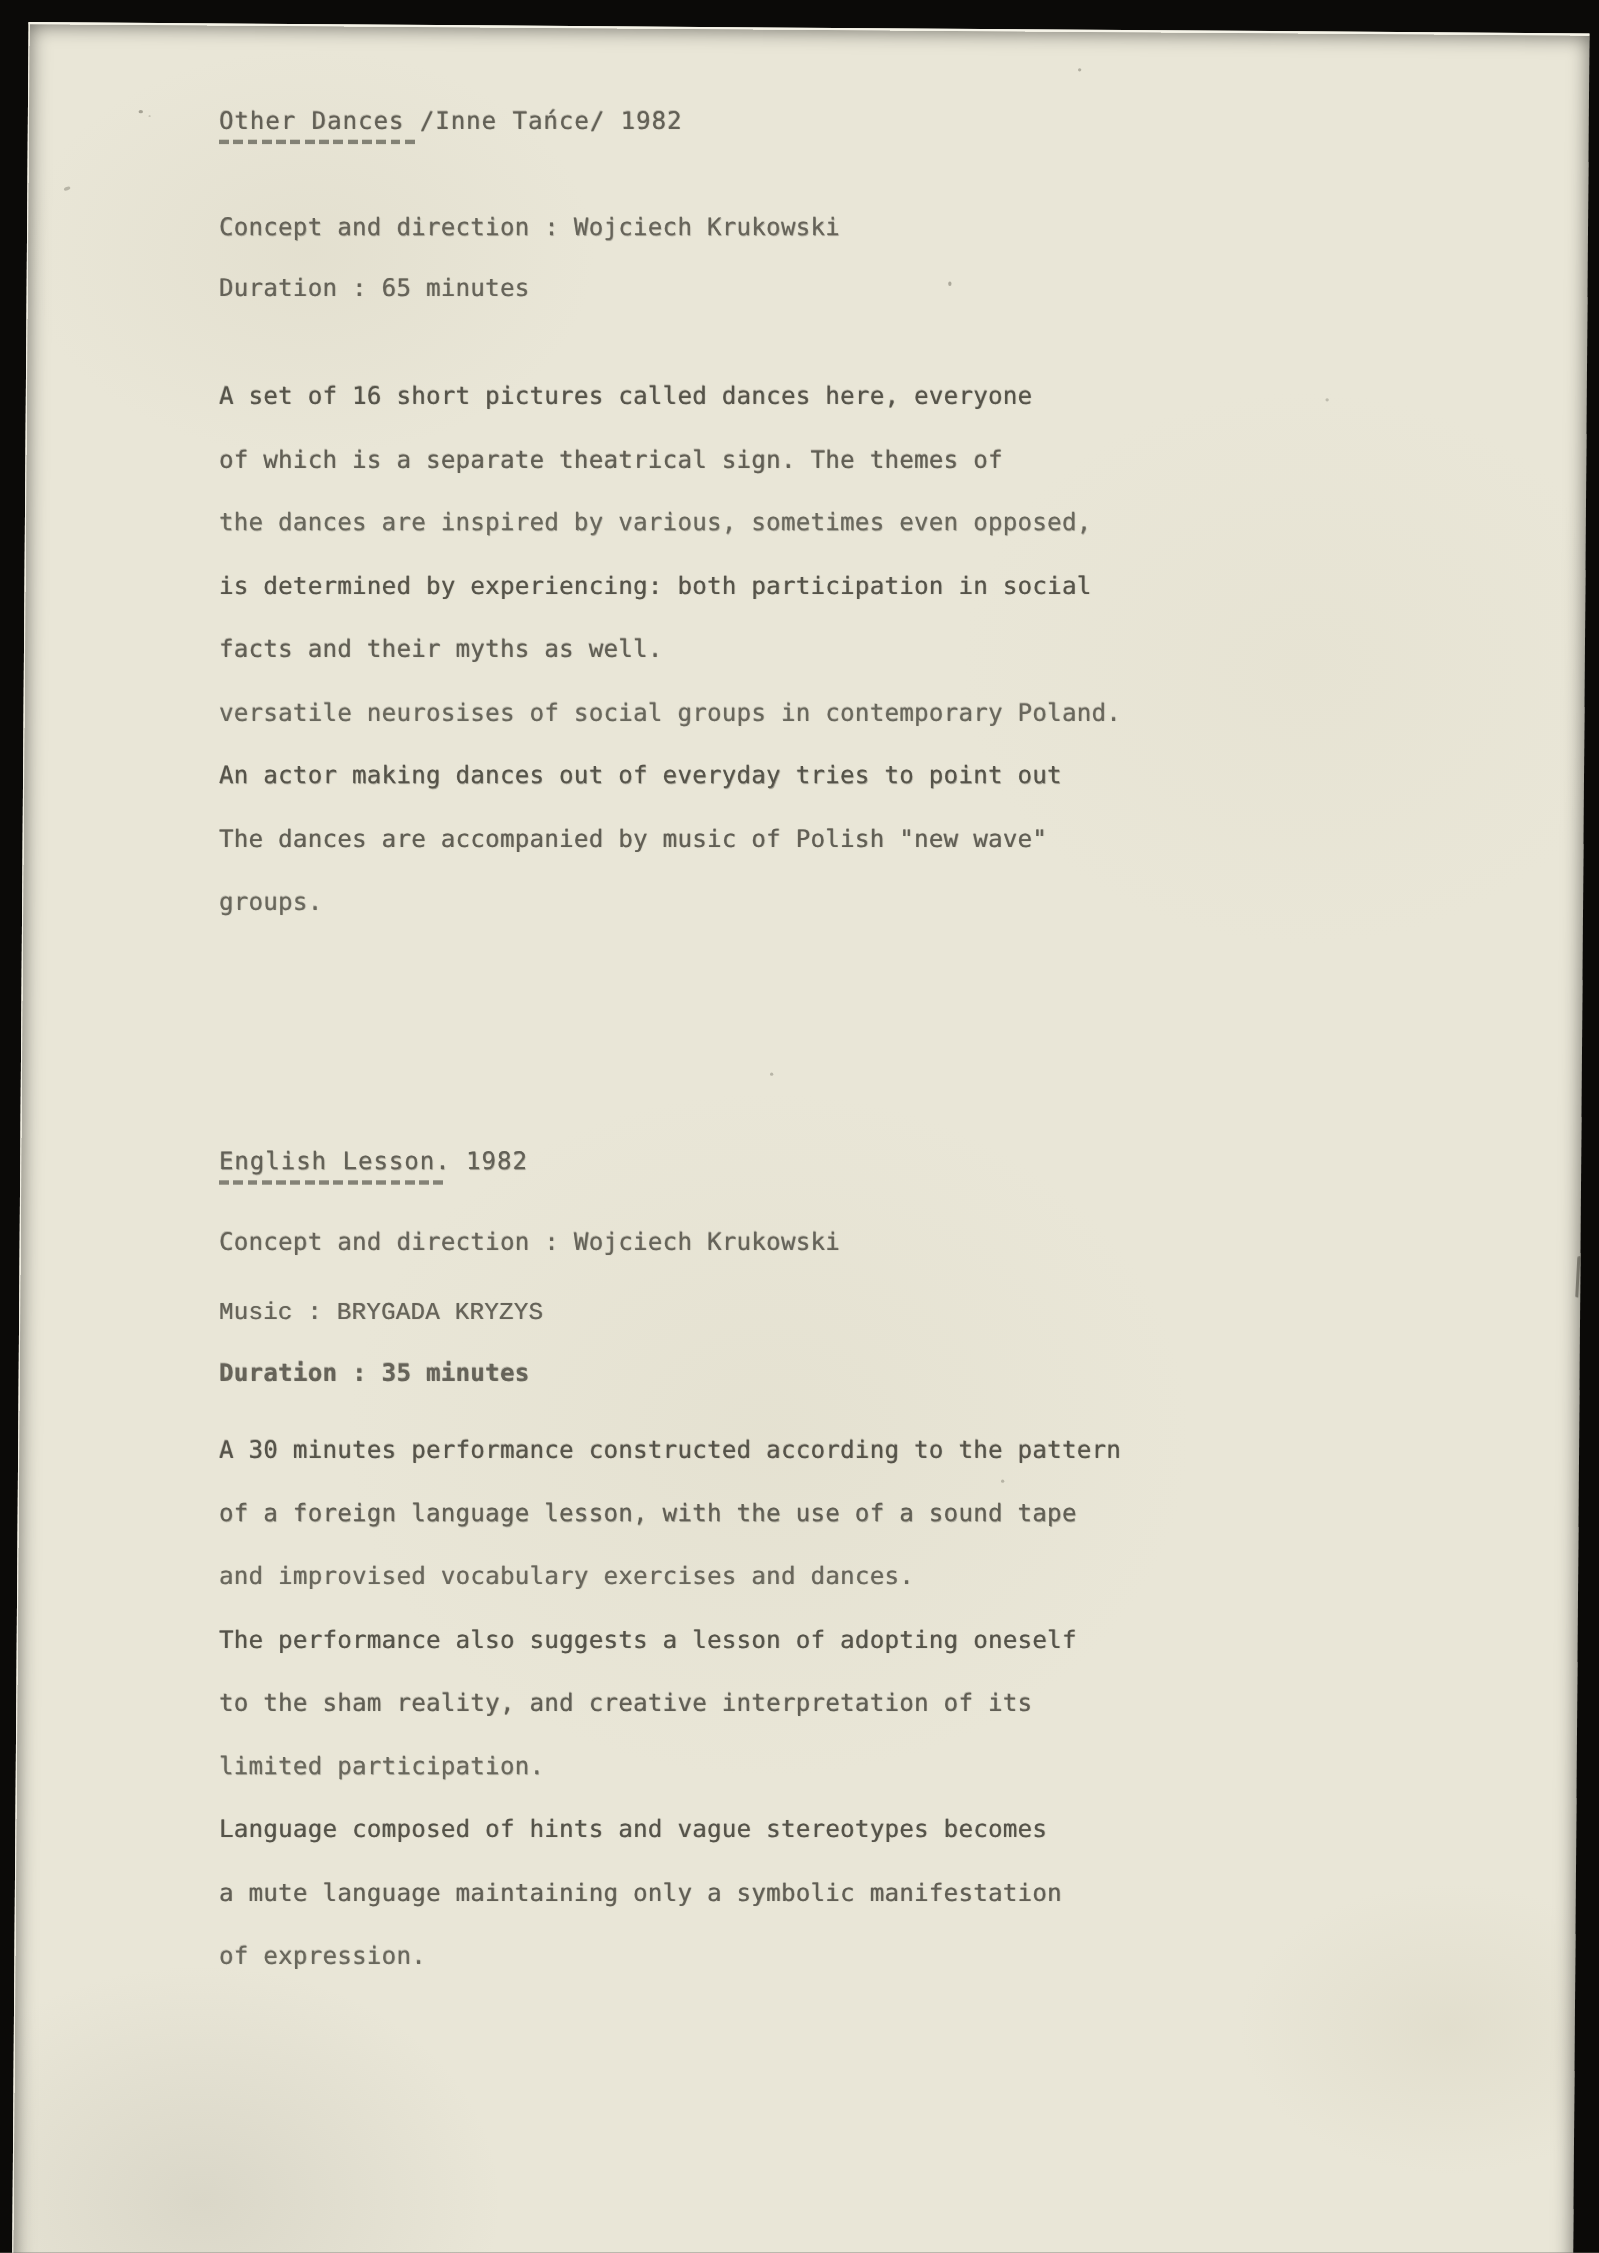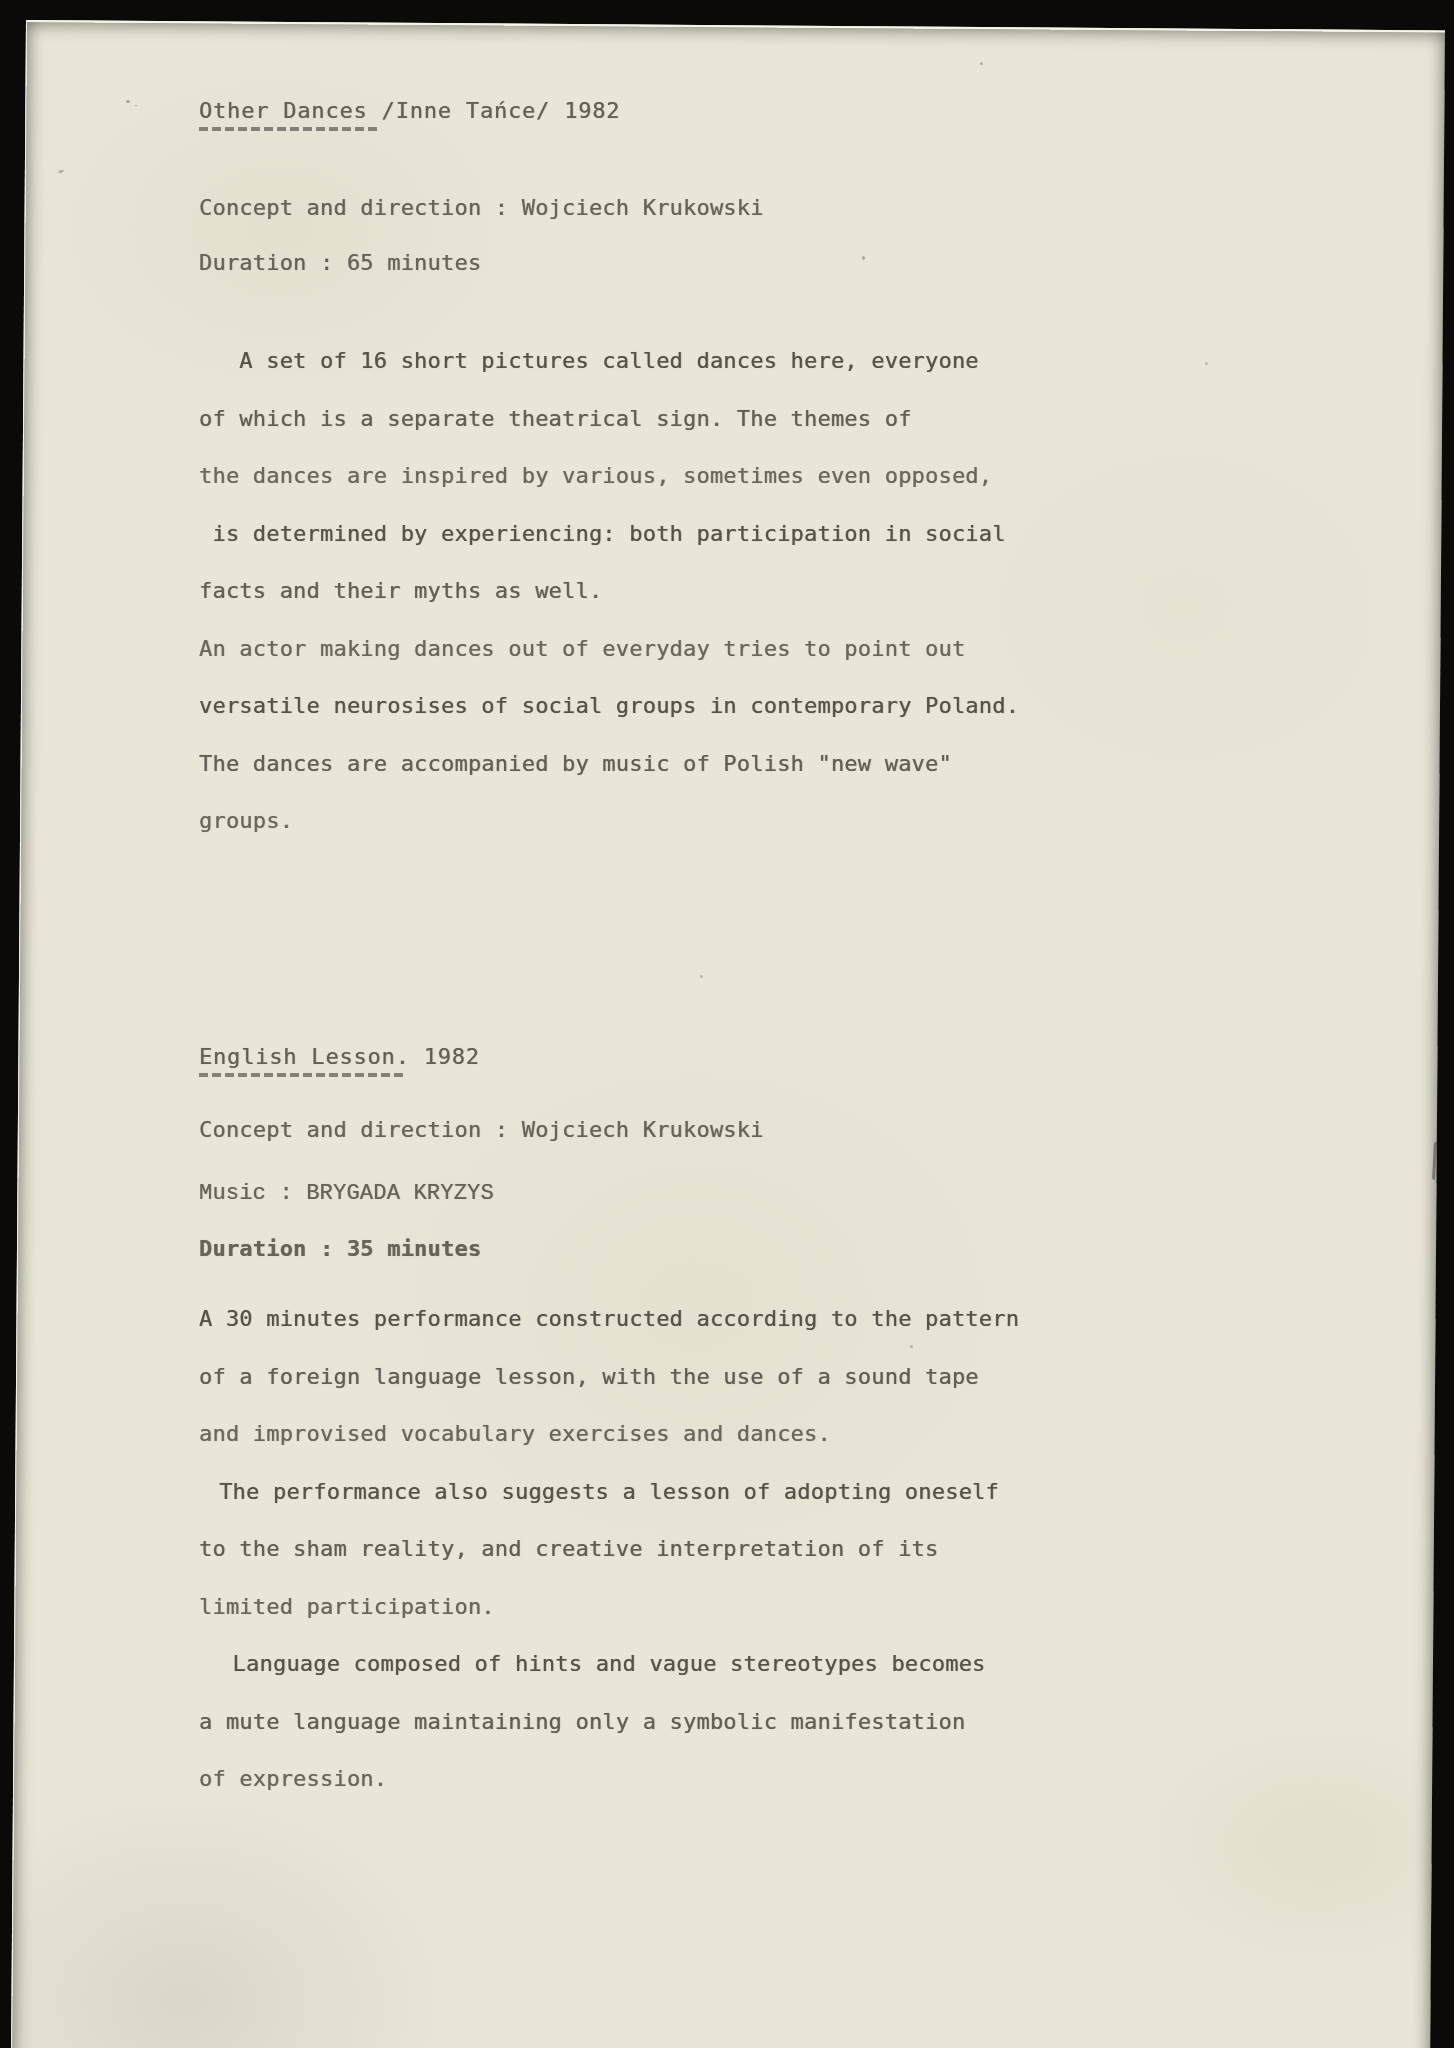--- a/index.html
+++ b/index.html
@@ -52,21 +52,21 @@
   .s1 .m1{margin-top:61px;}
   .s1 .m2{margin-top:23px;}
   .s2 .m1{margin-top:37px;}
   .s2 .m2{margin-top:32px;font-family:Liberation Mono, monospace;}
   .s2 .m3{margin-top:23px;font-weight:bold;}
   .body{line-height:57.5px;}
   .s1 .body{margin-top:53px;}
   .s2 .body{margin-top:25px;}
   .line{display:block;}
   .line:nth-child(3n){opacity:0.78;}
-  .line:nth-child(3n+1){opacity:0.90;text-align:center;}
+  .line:nth-child(3n+1){opacity:0.90;}
   .line:nth-child(3n+2){opacity:0.83;}
   .sections-blur{filter:blur(0.25px);border-radius:30px;}
   .speckle{position:absolute;border-radius:50%;background:#6f6c60;}
   .sp1{left:126px;top:100px;width:4px;height:3px;opacity:.55;box-shadow:8px 4px 0 -1px #6f6c60;}
   .sp2{left:58px;top:170px;width:6px;height:3px;opacity:.4;transform:rotate(-20deg);}
   .sp3{left:980px;top:62px;width:3px;height:3px;opacity:.45;}
   .sp4{left:1205px;top:362px;width:3px;height:3px;opacity:.35;}
   .sp5{left:862px;top:256px;width:3px;height:4px;opacity:.5;}
   .sp6{left:700px;top:975px;width:3px;height:3px;opacity:.4;}
   .sp7{left:910px;top:1345px;width:3px;height:3px;opacity:.4;}
@@ -91,22 +91,22 @@
       <div class="heading-underline u1"></div>
     </div>
     <div class="meta m1">Concept and direction : Wojciech Krukowski</div>
     <div class="meta m2">Duration : 65 minutes</div>
     <div class="body">
       <span class="line">A set of 16 short pictures called dances here, everyone</span>
       <span class="line">of which is a separate theatrical sign. The themes of</span>
       <span class="line">the dances are inspired by various, sometimes even opposed,</span>
       <span class="line">is determined by experiencing: both participation in social</span>
       <span class="line">facts and their myths as well.</span>
+      <span class="line">versatile neurosises of social groups in contemporary Poland.</span>
       <span class="line">An actor making dances out of everyday tries to point out</span>
-      <span class="line">versatile neurosises of social groups in contemporary Poland.</span>
       <span class="line">The dances are accompanied by music of Polish "new wave"</span>
       <span class="line">groups.</span>
     </div>
   </div>
 
   <div class="section s2">
     <div class="heading-wrap">
       <span class="heading">English Lesson. 1982</span>
       <div class="heading-underline u2"></div>
     </div>

